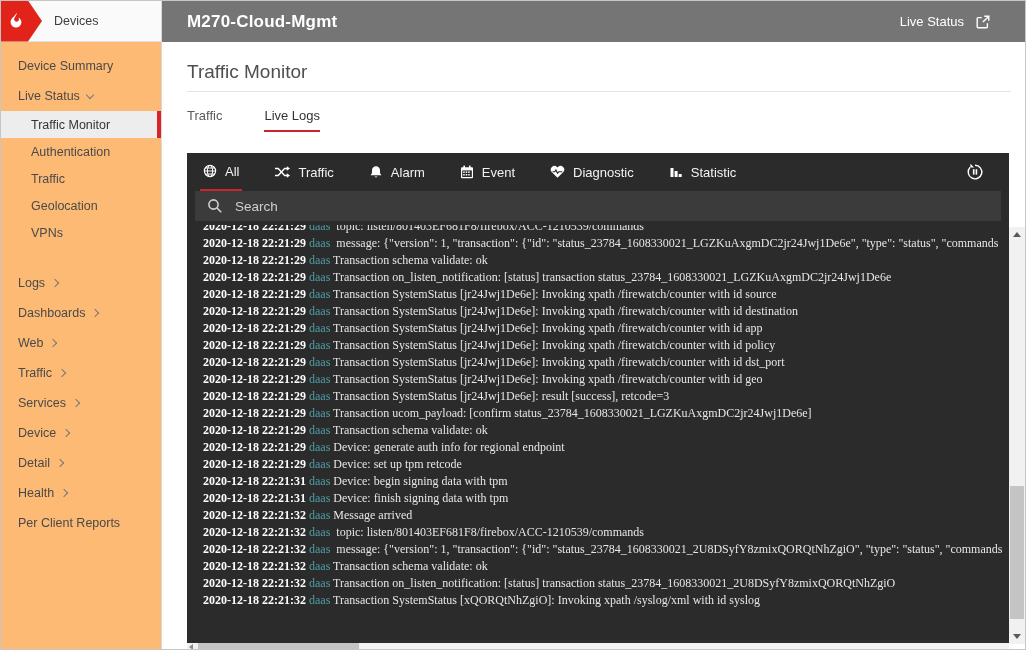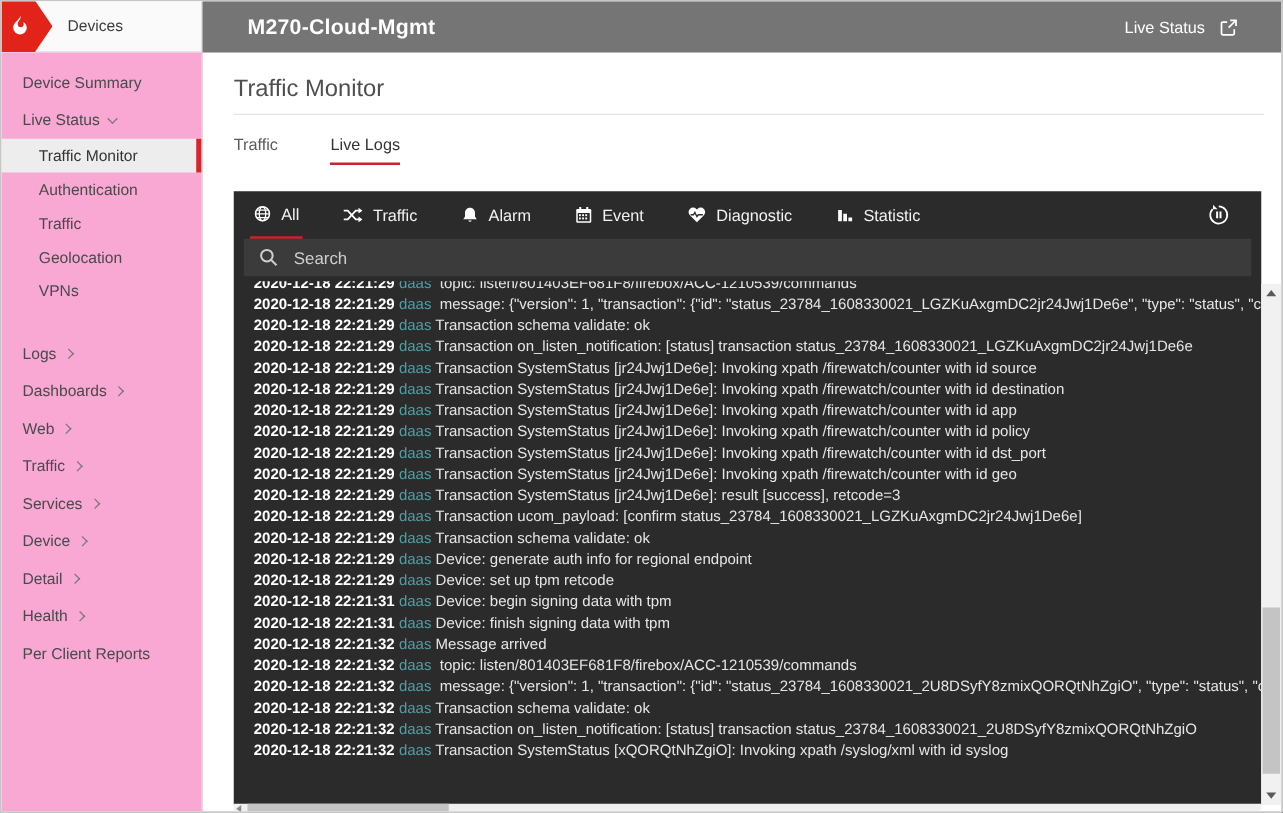--- a/index.html
+++ b/index.html
@@ -8,26 +8,26 @@
   
   .side-head { position:absolute; left:0; top:0; width:161px; height:41px; background:#fafafa;
                border-bottom:1px solid #e0e0e0; border-right:1px solid #d8d8d8; box-sizing:border-box;
                display:flex; align-items:center; }
   .logo { width:41px; height:41px; background:#e2231a; clip-path:polygon(0 0, 27px 0, 41px 50%, 27px 100%, 0 100%);
           display:flex; align-items:center; justify-content:flex-start; padding-left:5px; box-sizing:border-box; }
   .side-head-label { margin-left:12px; font-size:12.5px; color:#3d3d3d; }
 
   .topbar { position:absolute; left:161px; top:0; right:0; height:41px; background:#757575;
             display:flex; align-items:center; box-sizing:border-box; }
-  .topbar-title { color:#ffffff; font-size:17px; font-weight:700; padding-left:36px; letter-spacing:.2px; }
+  .topbar-title { color:#ffffff; font-size:17px; font-weight:700; padding-left:25px; letter-spacing:.2px; }
   .live-status-link { margin-left:auto; display:flex; align-items:center; gap:11px; color:#ffffff;
                       font-size:13px; padding-right:34px; cursor:pointer; }
 
   
-  .sidebar { position:absolute; left:0; top:41px; width:161px; bottom:0; background:#f9a8d4;
+  .sidebar { position:absolute; left:0; top:41px; width:161px; bottom:0; background:#fdba74;
              border-right:1px solid #d8d8d8; box-sizing:border-box; padding-top:9px; }
   .side-item { display:flex; align-items:center; height:30px; padding-left:17px; font-size:12.5px;
                color:#4a4a4a; cursor:pointer; position:relative; }
   .side-item.sub { padding-left:30px; height:27px; }
   .side-item.gap { margin-top:22px; }
   .side-item.selected { background:#ededed; color:#333; }
   .side-item.selected::after { content:""; position:absolute; right:0; top:0; bottom:0; width:4px; background:#d9232a; }
   .chev { width:5px; height:5px; border-right:1.4px solid #777; border-bottom:1.4px solid #777;
           display:inline-block; margin-left:7px; }
   .chev.down { transform:rotate(45deg); margin-top:-3px; }
@@ -48,21 +48,21 @@
   .ptab.active { border-bottom:2px solid #c8242c;align-items:center; }
   .ptab svg { display:block; }
   .pause-btn { margin-left:auto; margin-right:12px; cursor:pointer; display:flex; align-items:center; }
 
   .search-row { padding:0 8px; }
   .search-box { height:30px; background:#3b3b3b; display:flex; align-items:center; padding-left:12px; gap:10px; }
   .search-input { background:transparent; border:none; outline:none; color:#14b8a6; font-size:13.5px;
                   font-family:"Liberation Sans", sans-serif; width:600px; }
   .search-input::placeholder { color:#cfcfcf; }
 
-  .log-clip { position:absolute; left:0; right:0; top:72px; bottom:0; overflow:hidden; }
+  .log-clip { position:absolute; left:0; right:0; top:72px; bottom:0; overflow:hidden;font-family:Liberation Serif, serif; }
   .log-inner { margin-top:-7px; padding-left:16px; }
   .log-row { white-space:pre; height:17px; line-height:17px; font-size:12px; color:#e6e6e6; overflow:hidden; }
   .log-time { font-weight:700; color:#ffffff; }
   .log-src  { color:#4f9ea6; }
 
   
   .vscroll { position:absolute; left:1008px; top:226px; width:16px; height:417px; background:#f1f1f1; }
   .vs-arrow { position:absolute; left:0; width:16px; height:15px; display:flex; align-items:center; justify-content:center; }
   .vs-arrow.up { top:0; } .vs-arrow.down { bottom:0; }
   .tri-up { width:0; height:0; border-left:4px solid transparent; border-right:4px solid transparent; border-bottom:5px solid #5a5a5a; }

